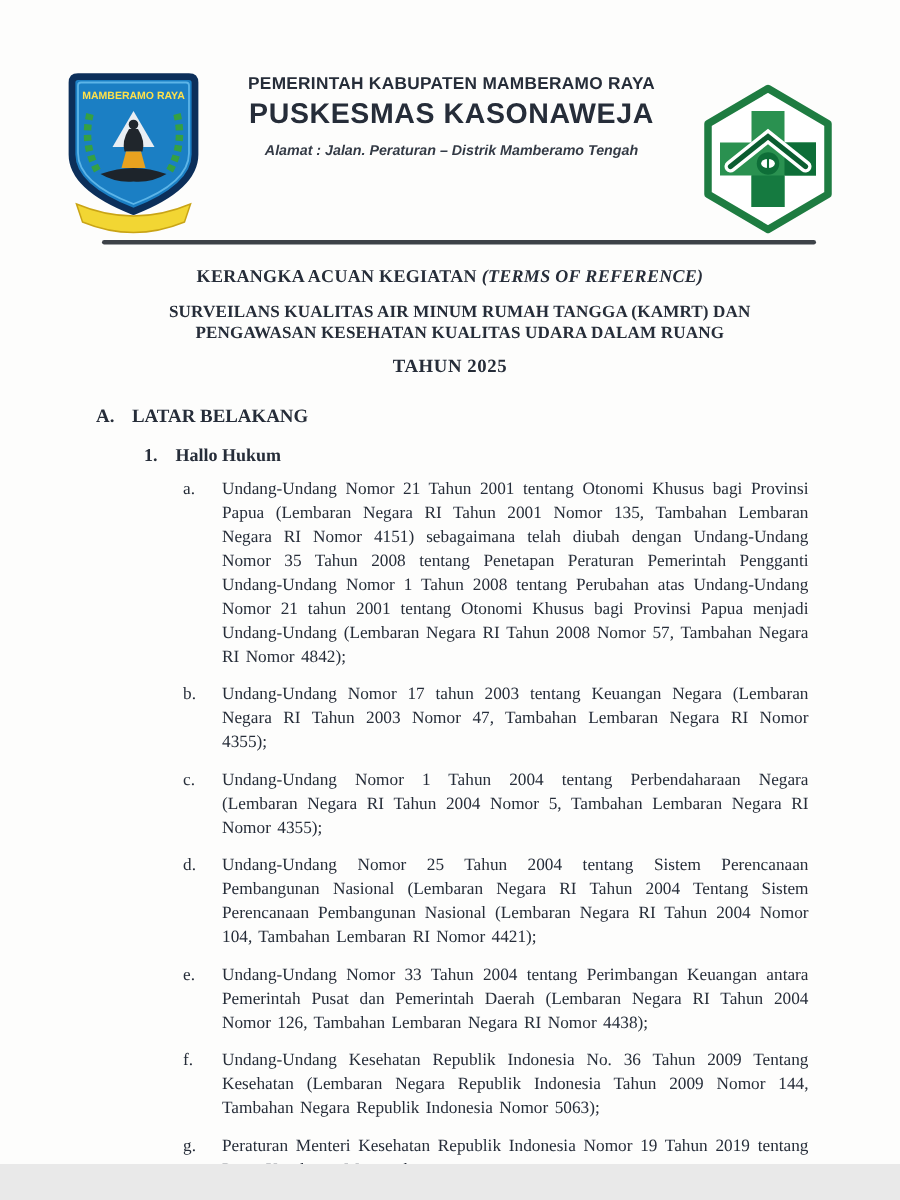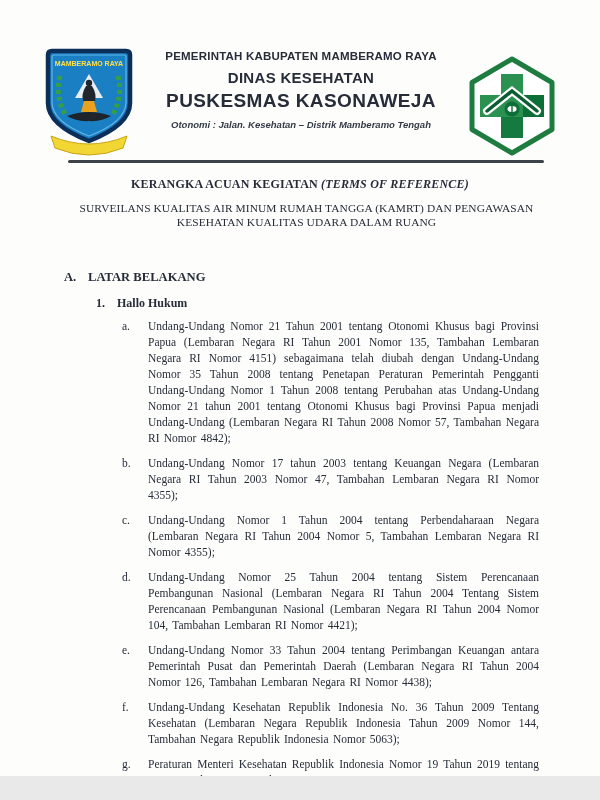--- a/index.html
+++ b/index.html
@@ -21,21 +21,21 @@
   .addr-line2    { margin-top:3px; }
 
   .head-rule { position:absolute; top:160px; left:68px; width:476px; height:3.2px;
                background:#3d4248; border-radius:2px; }
 
   
   .doc-title { position:absolute; top:177px; left:30px; right:30px; text-align:center;
                font-weight:bold; font-size:12px; letter-spacing:.2px; }
   .doc-title .it { font-style:italic; }
   .doc-subtitle { position:absolute; top:202px; left:72px; right:59px; text-align:center;
-                  font-weight:normal; font-size:11.4px; line-height:13.5px; letter-spacing:.1px; }
+                  font-weight:bold; font-size:11.4px; line-height:13.5px; letter-spacing:.1px; }
   .doc-year { position:absolute; top:237px; left:30px; right:30px; text-align:center;
               font-weight:bold; font-size:12.5px; letter-spacing:.4px; }
 
   
   .section-a { position:absolute; top:270px; left:64px; font-weight:bold; font-size:12.6px; display:flex; }
   .section-a .sec-label { width:24px; }
   .sub-1 { position:absolute; top:296px; left:96px; font-weight:bold; font-size:12px; display:flex; }
   .sub-1 .sec-label { width:21px; }
 
   
@@ -62,23 +62,22 @@
         <circle cx="50" cy="37" r="3.2" fill="#20262c"></circle>
         <path d="M47,40 q-5,8 -3,15 h12 q2,-7 -3,-15 z" fill="#20262c"></path>
         <path d="M45,55 l10,0 l3,11 l-16,0 z" fill="#e8a21f"></path>
         <path d="M28,70 q22,-8 44,0 q-10,6 -22,5 q-12,1 -22,-5 z" fill="#1d242b"></path>
         <path d="M12,90 Q50,106 88,90 L84,102 Q50,116 16,102 Z" fill="#f2d633" stroke="#c9a416" stroke-width="1"></path>
       </svg>
     </div>
 
     <div class="head-center">
       <div class="gov-line">PEMERINTAH KABUPATEN MAMBERAMO RAYA</div>
-      <div class="dept-line">DINAS KESEHATAN</div>
       <div class="facility-line">PUSKESMAS KASONAWEJA</div>
-      <div class="addr-line">Otonomi : Jalan. Kesehatan – Distrik Mamberamo Tengah</div>
+      <div class="addr-line">Alamat : Jalan. Peraturan – Distrik Mamberamo Tengah</div>
     </div>
 
     <div class="logo-box-right">
       <svg viewBox="0 0 100 100" width="100" height="100">
         <polygon points="50,3 90,26.5 90,73.5 50,97 10,73.5 10,26.5" fill="#ffffff" stroke="#1e7c41" stroke-width="5" stroke-linejoin="round"></polygon>
         <path d="M39,18 h22 v21 h21 v22 h-21 v21 h-22 v-21 h-21 v-22 h21 z" fill="#2a9150"></path>
         <rect x="61" y="39" width="21" height="22" fill="#0e6e38"></rect>
         <rect x="39" y="61" width="22" height="21" fill="#157a40"></rect>
         <path d="M25,55 L50,35 L75,55" fill="none" stroke="#ffffff" stroke-width="8" stroke-linecap="round"></path>
         <path d="M25,55 L50,35 L75,55" fill="none" stroke="#0b5c30" stroke-width="3.5" stroke-linecap="round"></path>
@@ -91,20 +90,21 @@
 
   <div class="head-rule"></div>
 
   <div class="doc-title">
     <span>KERANGKA ACUAN KEGIATAN</span>
     <span class="it">(TERMS OF REFERENCE)</span>
   </div>
 
   <div class="doc-subtitle">SURVEILANS KUALITAS AIR MINUM RUMAH TANGGA (KAMRT) DAN PENGAWASAN KESEHATAN KUALITAS UDARA DALAM RUANG</div>
 
+  <div class="doc-year">TAHUN 2025</div>
 
   <div class="section-a">
     <span class="sec-label">A.</span>
     <span>LATAR BELAKANG</span>
   </div>
 
   <div class="sub-1">
     <span class="sec-label">1.</span>
     <span>Hallo Hukum</span>
   </div>

